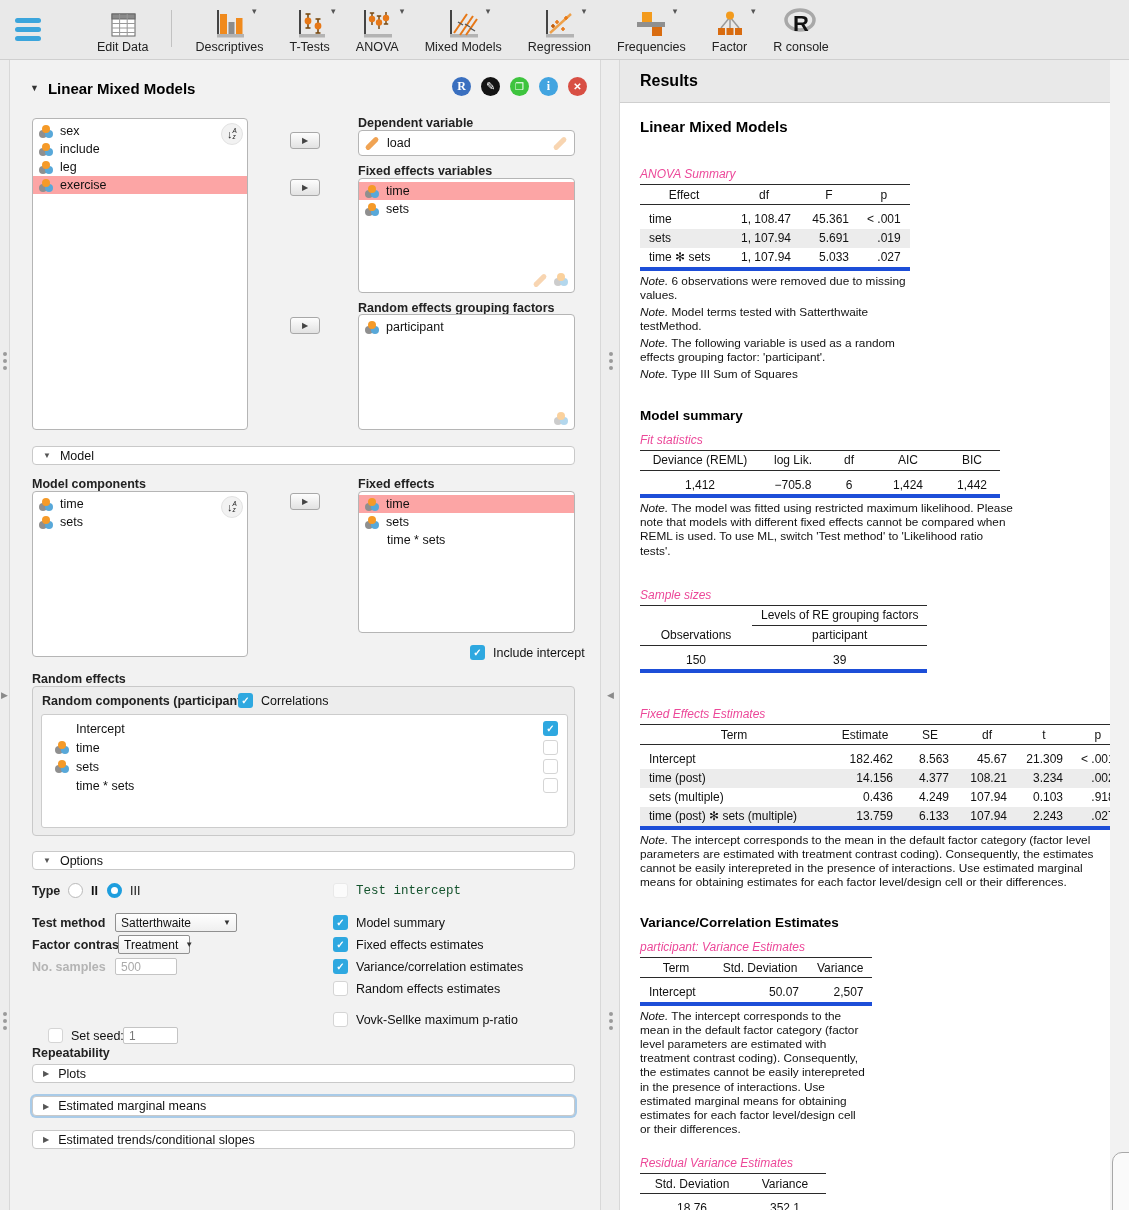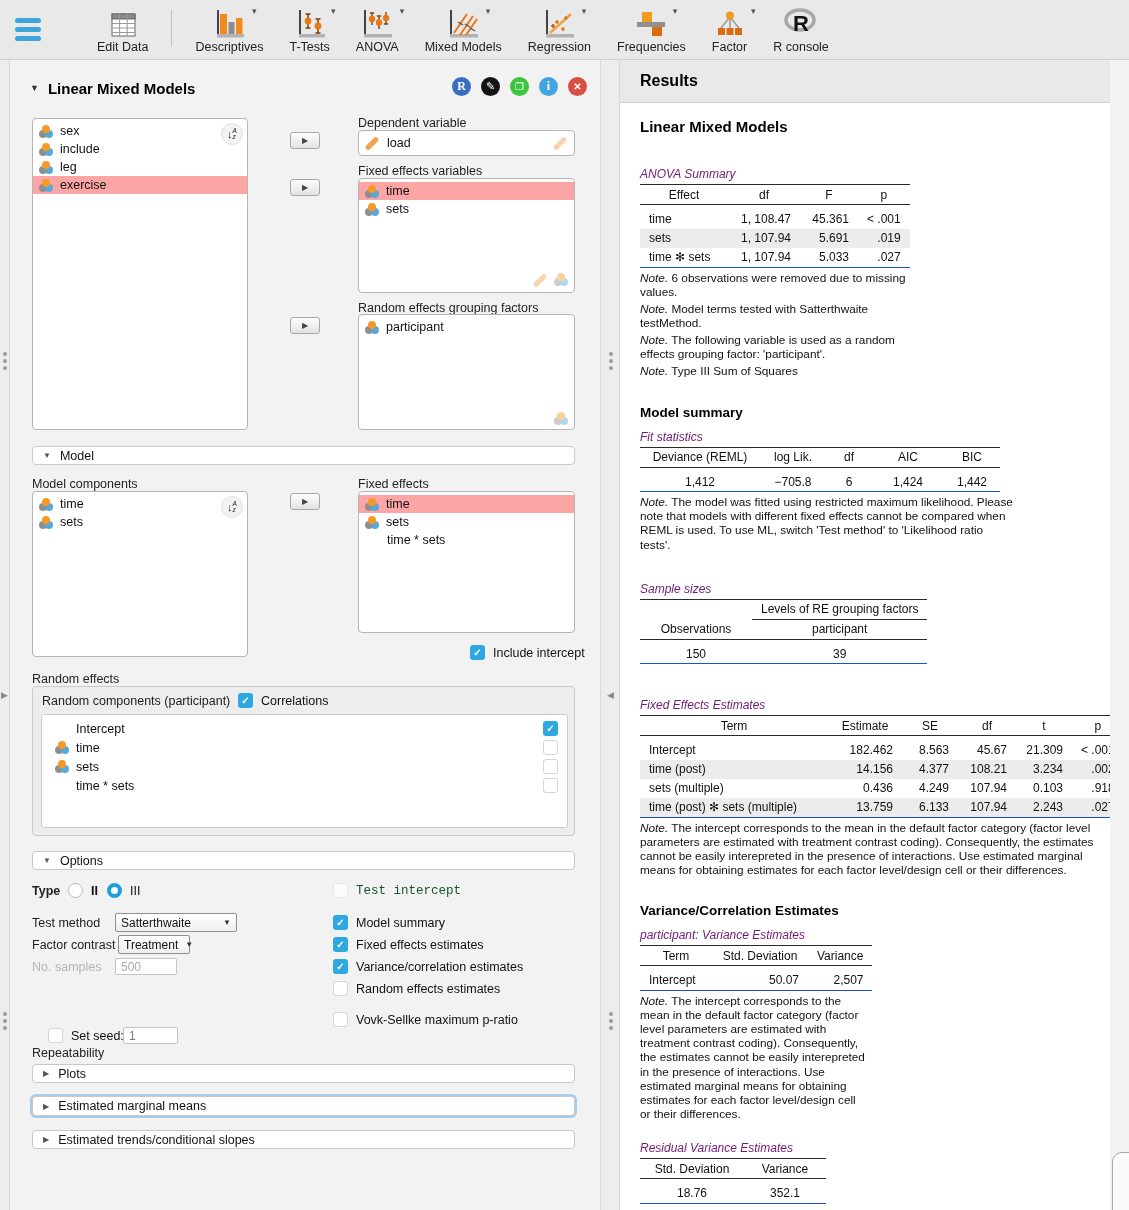--- a/index.html
+++ b/index.html
@@ -54,21 +54,21 @@
   .scaleicon::before { content:""; position:absolute; left:-1px; top:5px; width:16px; height:5px; background:#f0a353; border-radius:2.5px; transform:rotate(-45deg); }
   .faded { opacity:.45; }
   .box-hints { position:absolute; right:6px; bottom:4px; display:flex; gap:6px; }
 
   .sortbtn { position:absolute; top:4px; right:4px; width:22px; height:22px; border-radius:50%; background:#f2f2f2; border:1px solid #e2e2e2; display:flex; align-items:center; justify-content:center; cursor:pointer; color:#222; }
   .sortbtn .arr { font-size:11px; }
   .sortbtn .az { display:flex; flex-direction:column; font-size:6.5px; line-height:6px; font-style:normal; }
 
   .assignbtn { position:absolute; width:30px; height:17px; border:1px solid #a8a8a8; border-radius:3px; background:linear-gradient(#fdfdfd,#e2e2e2); display:flex; align-items:center; justify-content:center; font-size:8px; color:#444; cursor:pointer; }
 
-  .flabel { position:absolute; font-size:12.5px; color:#222; white-space:nowrap; }
+  .flabel { position:absolute; font-size:12.5px; color:#222; white-space:nowrap;font-weight:bold; }
   .flabel.dis { color:#b4b4b4; }
 
   .secbar { position:absolute; left:22px; width:543px; height:19px; background:#fff; border:1px solid #c9c9c9; border-radius:4px; display:flex; align-items:center; gap:9px; padding-left:10px; font-size:12.5px; color:#111; cursor:pointer; }
   .secbar .tri { font-size:8px; color:#555; }
   .secbar.focus { box-shadow:0 0 0 2px #a9cbe8; }
 
   .chk { width:15px; height:15px; border-radius:3px; flex:none; position:relative; cursor:pointer; }
   .chk.on { background:#2ea8e0; }
   .chk.on::after { content:"✓"; position:absolute; inset:0; display:flex; align-items:center; justify-content:center; color:#fff; font-size:10px; font-weight:bold; }
   .chk.off { background:#fff; border:1px solid #d5d5d5; }
@@ -87,30 +87,30 @@
   .rerow { display:flex; align-items:center; height:19px; padding-left:13px; font-size:12.5px; color:#111; }
   .rerow .lbl { flex:1; margin-left:6px; }
   .rerow .chk { margin-right:9px; }
 
   
   .results { position:absolute; left:620px; top:60px; width:490px; height:1150px; background:#fff; overflow:hidden; }
   .res-head { height:43px; background:#e9e9e9; border-bottom:1px solid #cfcfcf; display:flex; align-items:center; padding-left:20px; font-size:16px; font-weight:bold; color:#000; }
   .res-content { padding:15px 6px 0 20px; }
   .res-h2 { font-size:15px; font-weight:bold; color:#000; }
   .res-h3 { font-size:13.5px; font-weight:bold; color:#000; }
-  .tcaption { font-size:12px; font-style:italic; color:#701a75; margin-bottom:3px; }
+  .tcaption { font-size:12px; font-style:italic; color:#ec4899; margin-bottom:3px; }
   .note { font-size:11.8px; color:#111; line-height:1.2; margin-top:3px; }
   .note .np { font-style:italic; }
 
   table.jt { border-collapse:collapse; font-size:12px; color:#111; margin-bottom:1px; }
   .jt th, .jt td { padding:2.5px 9px; font-weight:normal; text-align:center; white-space:nowrap; }
   .bt { border-top:1px solid #2a2a2a; }
   .bb { border-bottom:1px solid #2a2a2a; }
   .jt tr.first td { padding-top:7px; }
-  .jt tr.last td { border-bottom:1px solid #1d4ed8; }
+  .jt tr.last td { border-bottom:4px solid #1d4ed8; }
   .jt tr.stripe td { background:#ececec; }
   .jt td.l { text-align:left; }
   .jt td.r { text-align:right; }
   .t-anova th:nth-child(1){min-width:88px} .t-anova th:nth-child(2){min-width:72px} .t-anova th:nth-child(3){min-width:58px} .t-anova th:nth-child(4){min-width:48px}
   .t-fit th:nth-child(1){min-width:120px} .t-fit th:nth-child(2){min-width:66px} .t-fit th:nth-child(3){min-width:46px} .t-fit th:nth-child(4){min-width:72px} .t-fit th:nth-child(5){min-width:56px}
   .t-sample th:nth-child(1){min-width:112px} .t-sample th:nth-child(2){min-width:142px}
   .t-fixed th:nth-child(1){min-width:188px} .t-fixed th:nth-child(2){min-width:74px} .t-fixed th:nth-child(3){min-width:56px} .t-fixed th:nth-child(4){min-width:58px} .t-fixed th:nth-child(5){min-width:56px} .t-fixed th:nth-child(6){min-width:46px}
   .t-var th:nth-child(1){min-width:72px} .t-var th:nth-child(2){min-width:96px} .t-var th:nth-child(3){min-width:62px}
   .t-res th:nth-child(1){min-width:104px} .t-res th:nth-child(2){min-width:82px}
   .w-anova { width:292px; } .w-fit { width:375px; } .w-fixed { width:478px; } .w-var { width:228px; }

